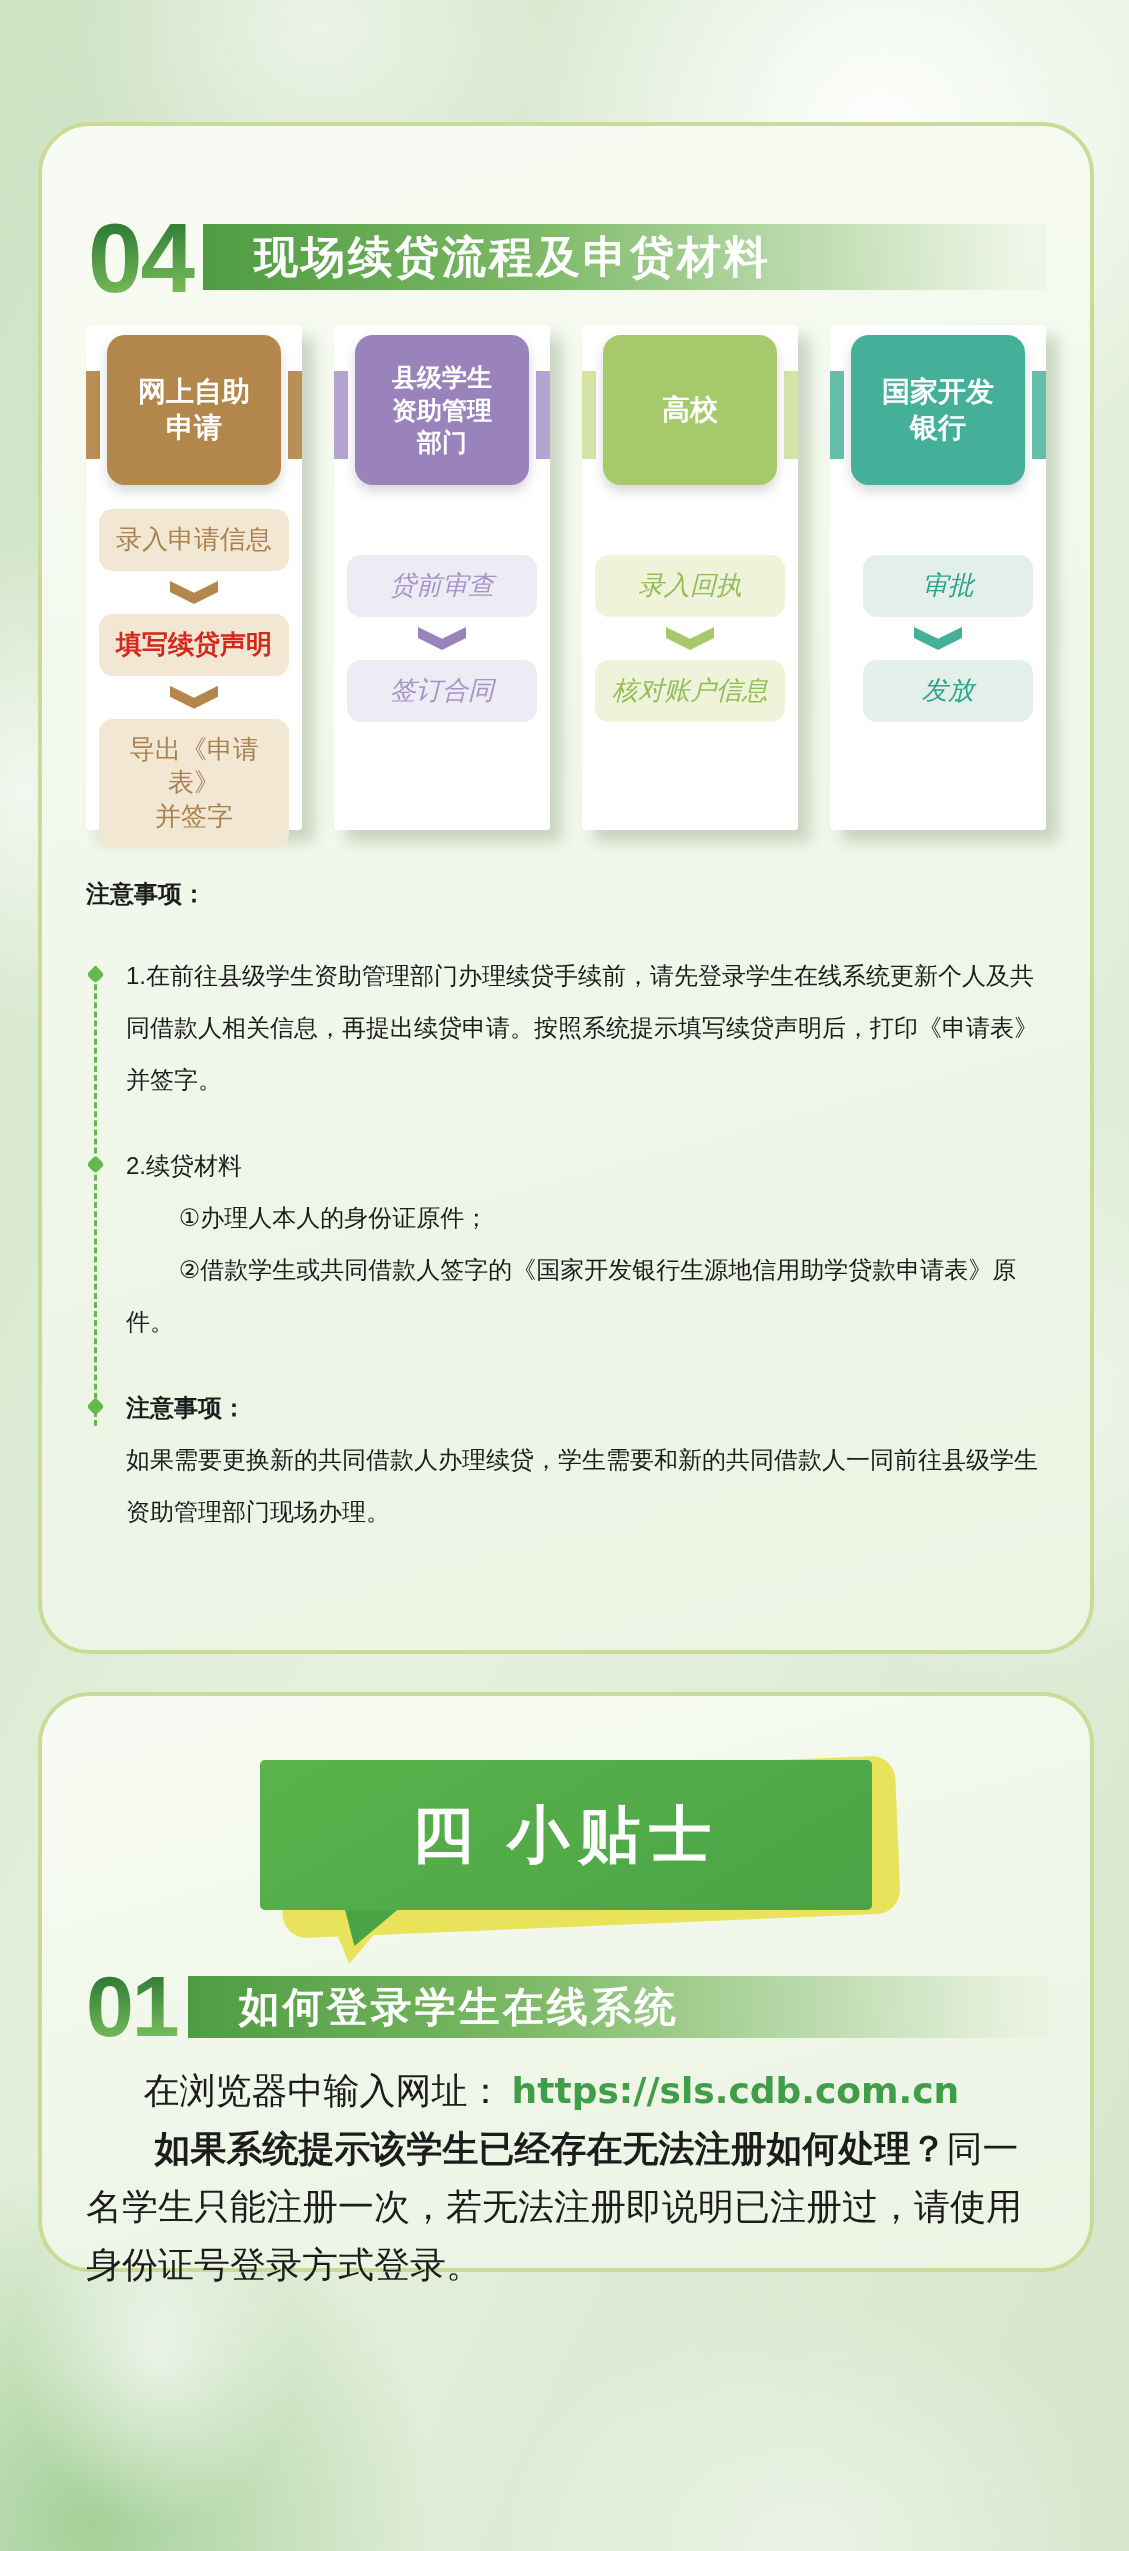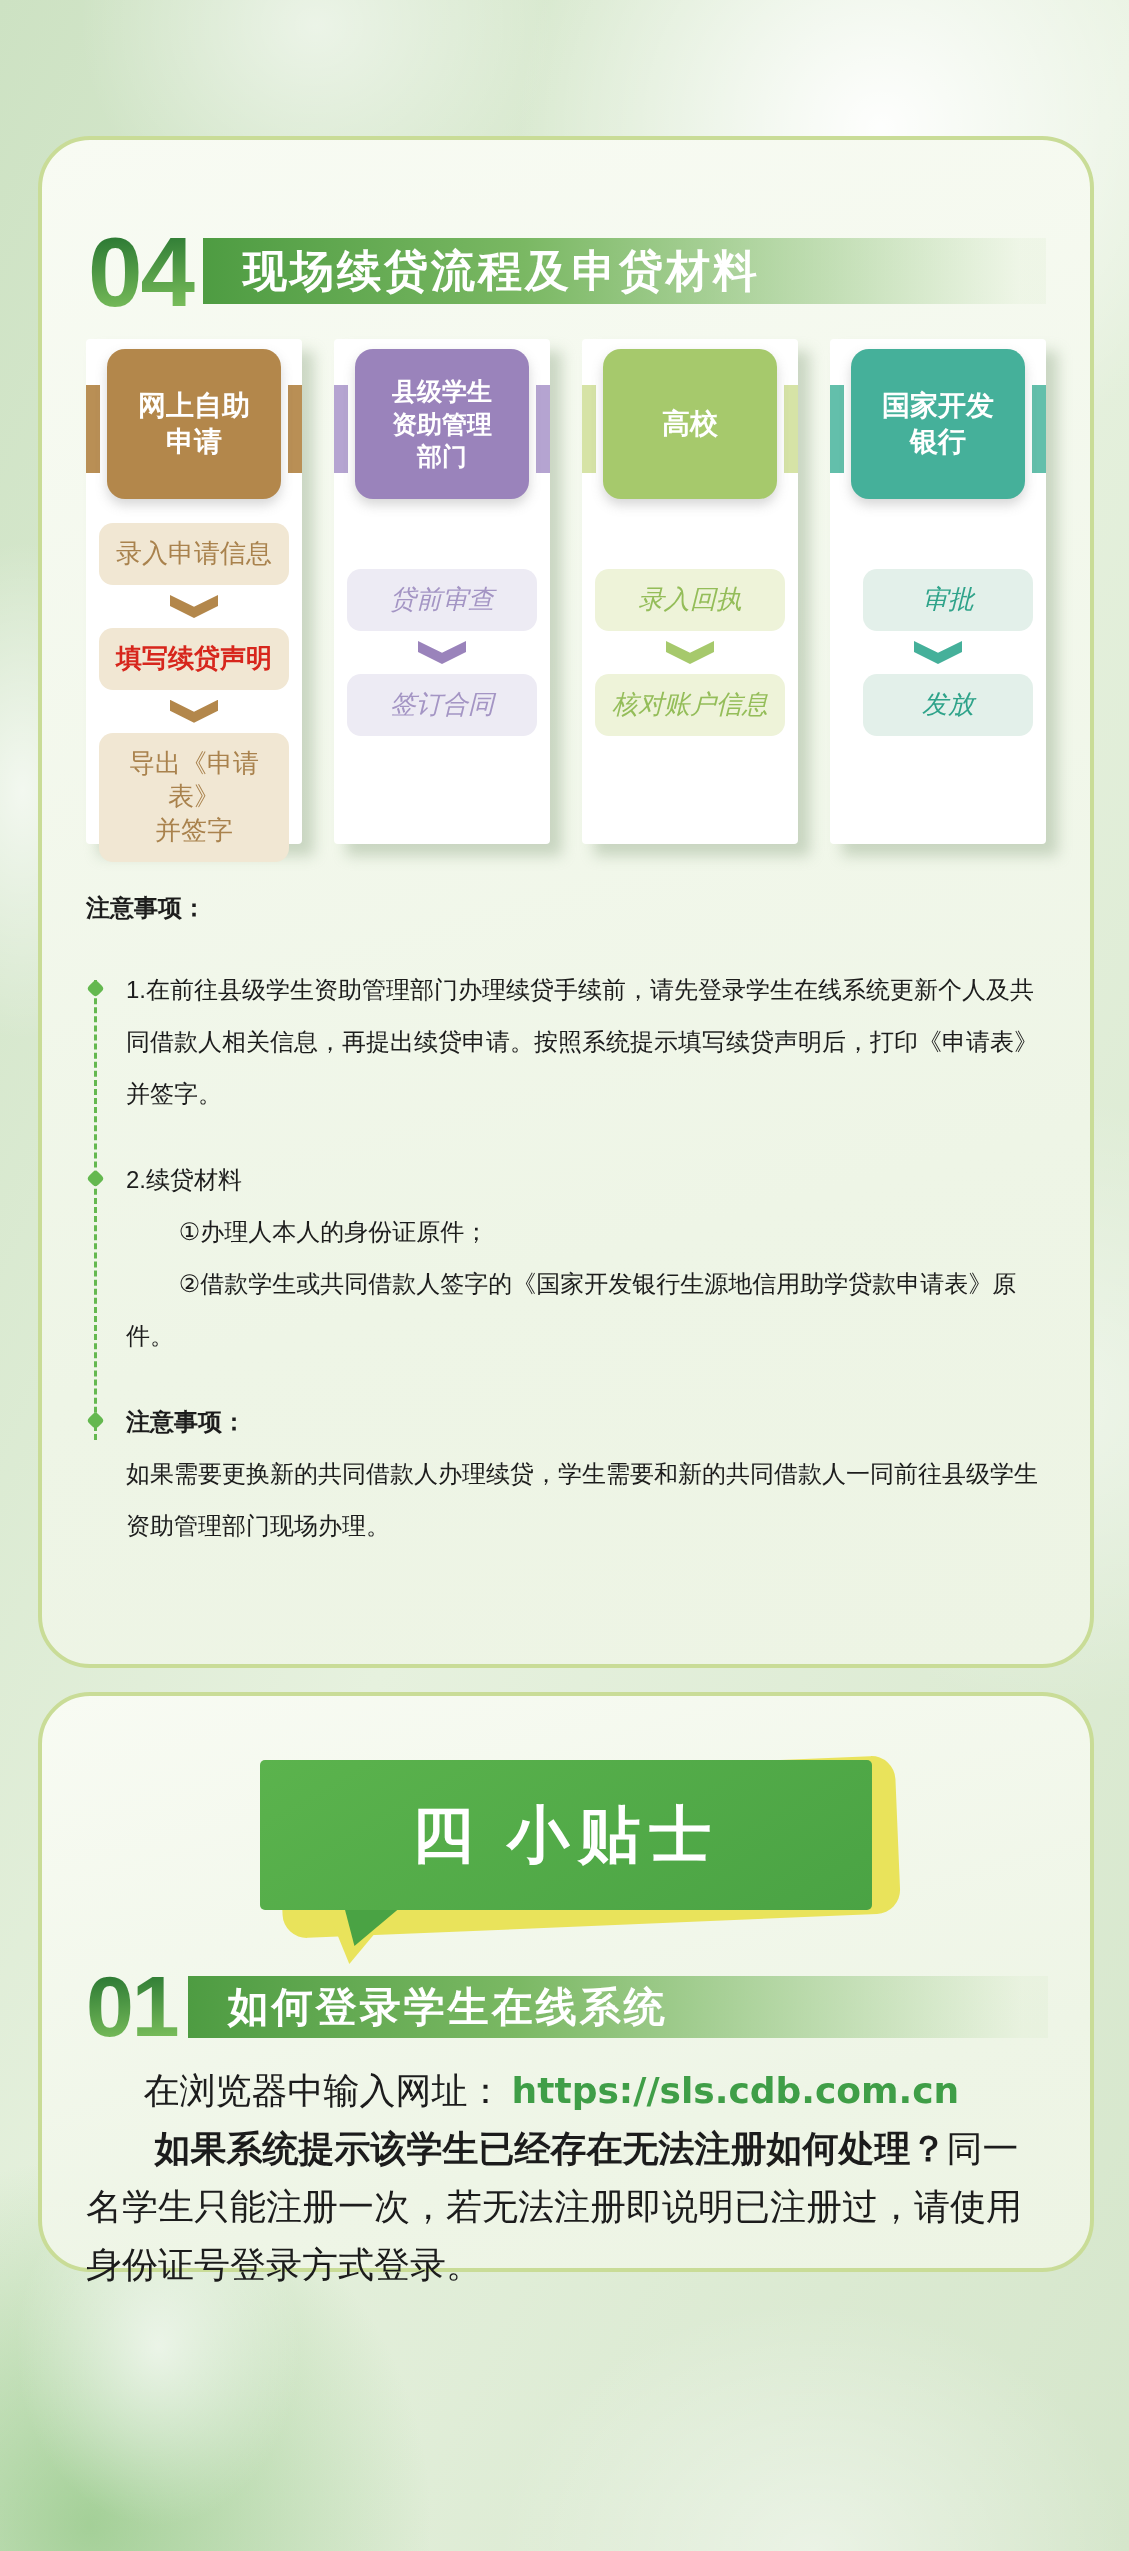--- a/index.html
+++ b/index.html
@@ -15,34 +15,34 @@
       radial-gradient(18% 10% at 14% 92%, rgba(255,255,255,.65), rgba(255,255,255,0) 70%),
       radial-gradient(42% 20% at 8% 99%, rgba(121,186,106,.6), rgba(121,186,106,0) 72%),
       radial-gradient(40% 14% at 72% 100%, rgba(255,255,255,.45), rgba(255,255,255,0) 70%),
       linear-gradient(115deg,#cde2c3,#e6f1de 50%,#d5e6cb);
   }
   .card{
     position:absolute;left:38px;width:1056px;box-sizing:border-box;
     border:4px solid var(--card-border);border-radius:52px;
     background:linear-gradient(165deg,#f8fbf3,#eef5e6 70%,#edf4e4);
   }
-  .card1{top:136px;height:1532px;padding:0 44px;}
+  .card1{top:122px;height:1532px;padding:0 44px;}
   .card2{top:1692px;height:580px;padding:0 42px;}
 
   
   .sec-head{display:flex;align-items:flex-start;margin-top:86px;}
   .sec-num{
     font-size:98px;font-weight:800;line-height:.95;letter-spacing:-2px;
     background:linear-gradient(175deg,var(--num-dark) 15%,var(--num-light) 90%);
     -webkit-background-clip:text;background-clip:text;color:transparent;
     padding:0 10px 0 2px;flex:0 0 auto;
   }
   .sec-bar{
     flex:1;height:66px;margin-top:12px;display:flex;align-items:center;
-    padding-left:40px;letter-spacing:3px;
+    padding-left:51px;letter-spacing:3px;
     color:#fff;font-size:44px;font-weight:700;
     background:linear-gradient(90deg,var(--bar-green),#7ab863 38%,rgba(190,220,170,.12) 97%);
   }
   .card2 .sec-head{margin-top:56px;}
   .card2 .sec-num{font-size:86px;}
   .card2 .sec-bar{height:62px;font-size:41px;margin-top:10px;}
 
   
   .flow{display:flex;gap:32px;margin-top:20px;height:505px;}
   .fcol{flex:1;position:relative;background:#fff;border-radius:4px;

